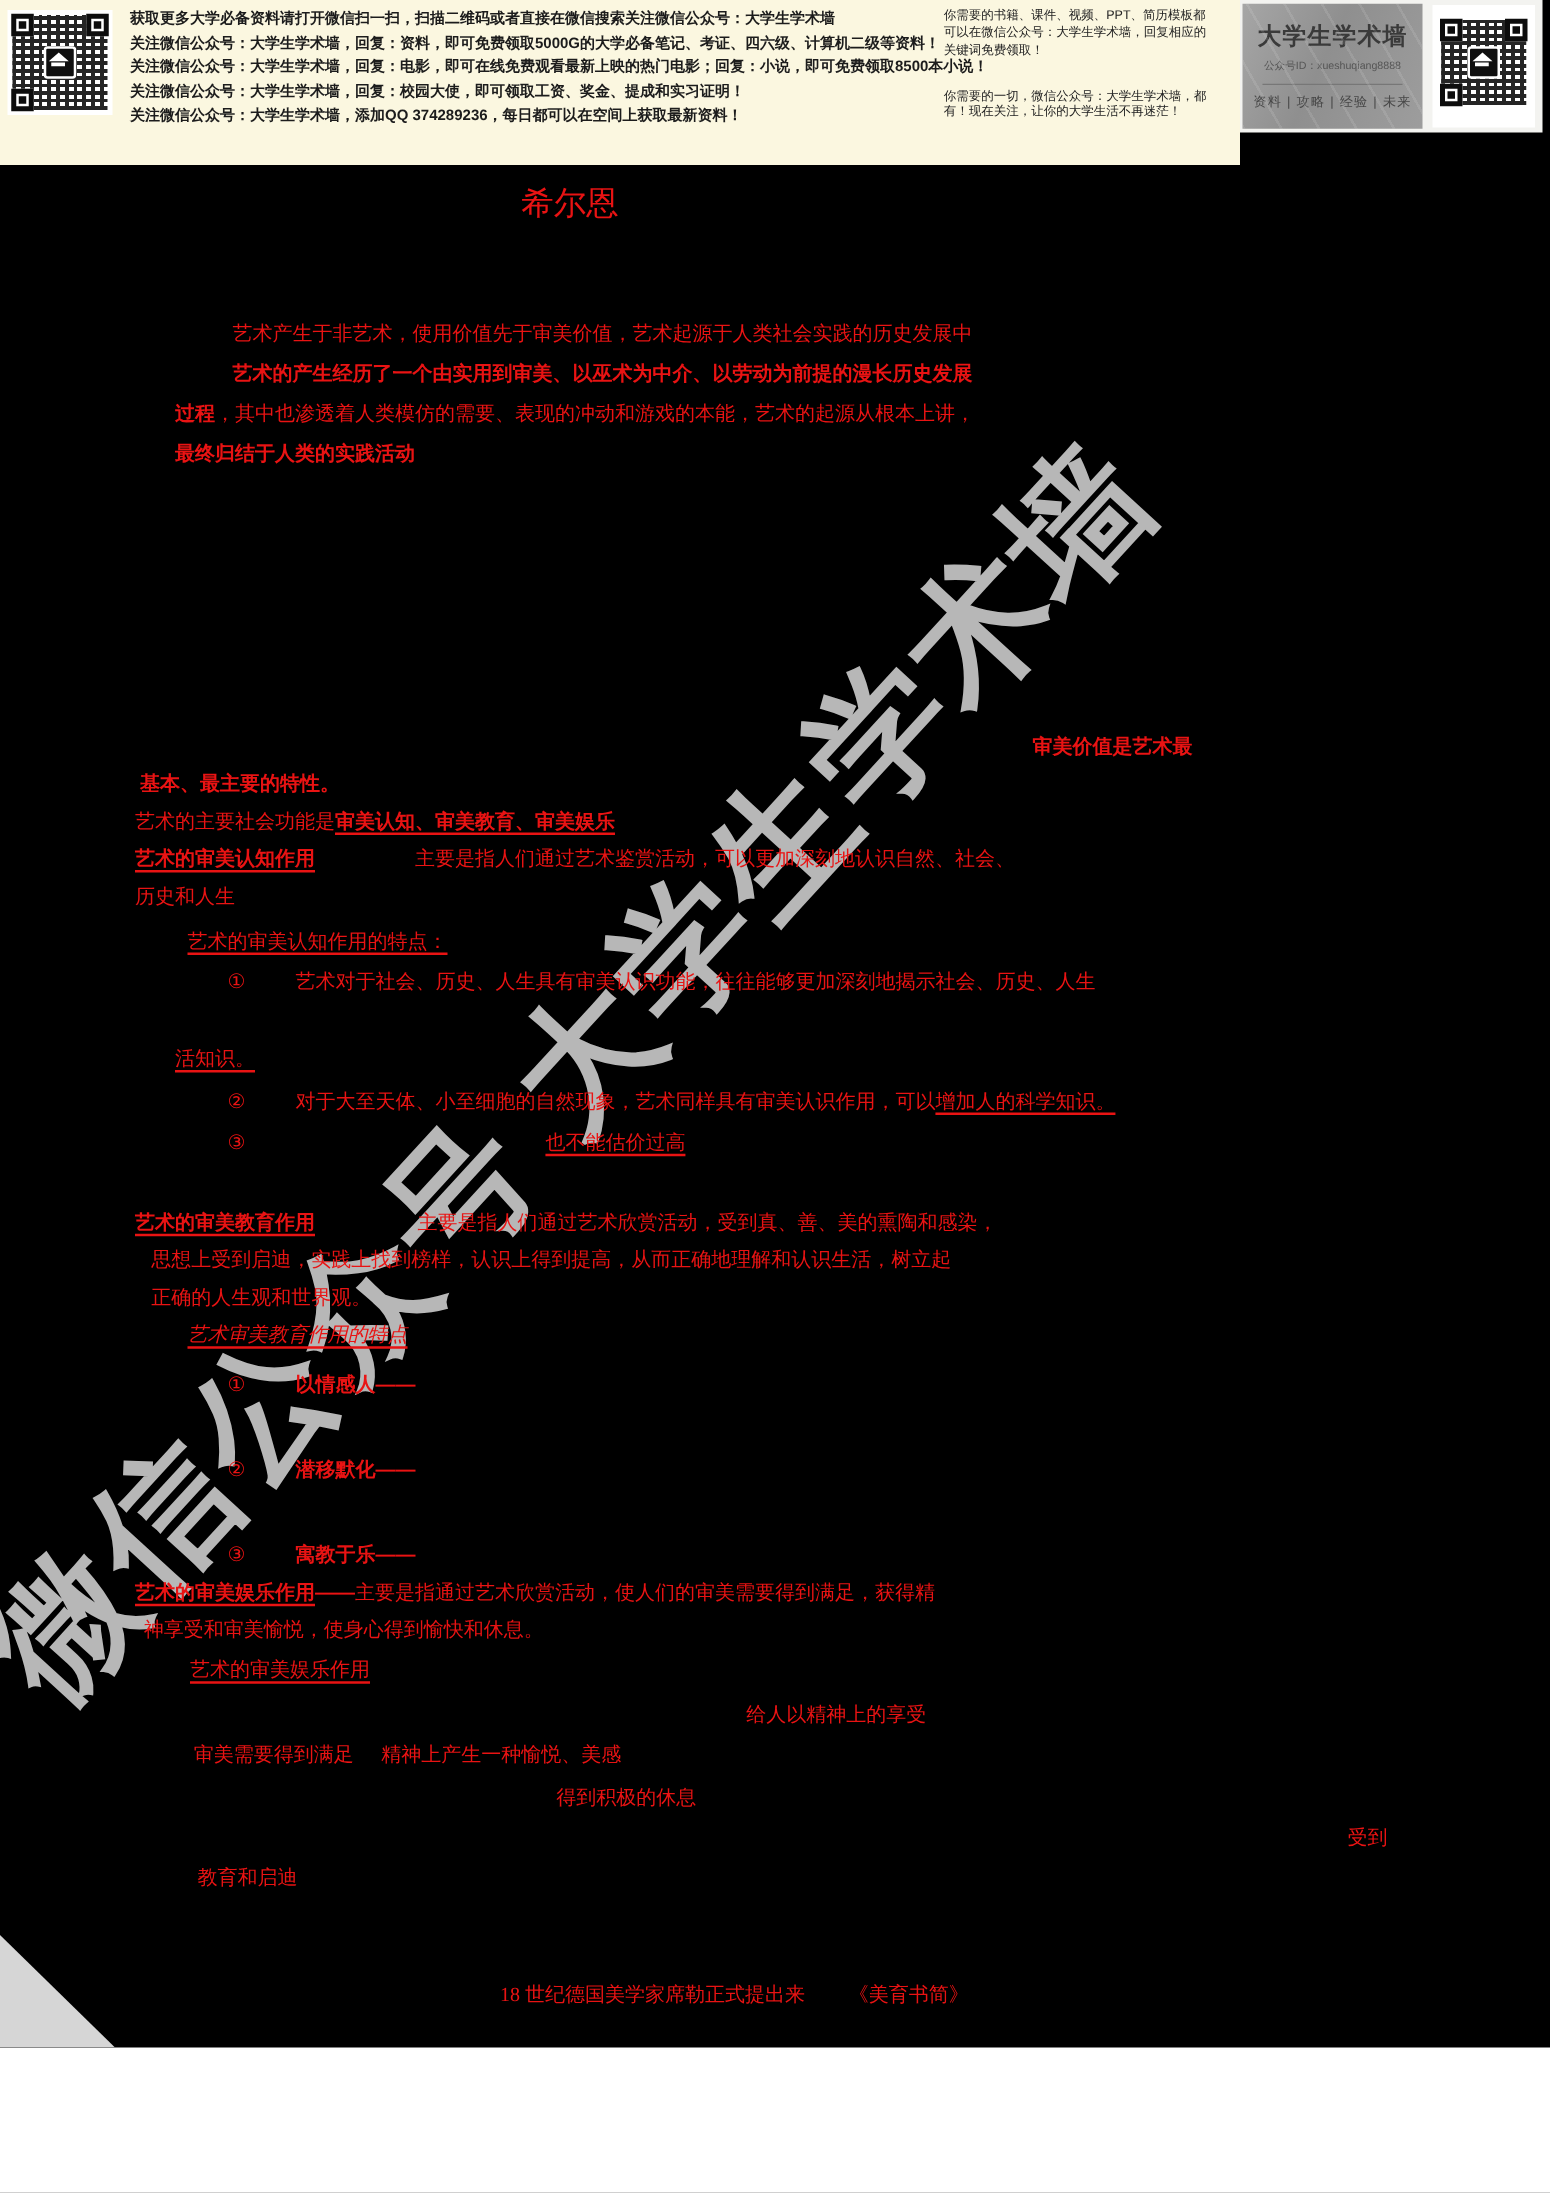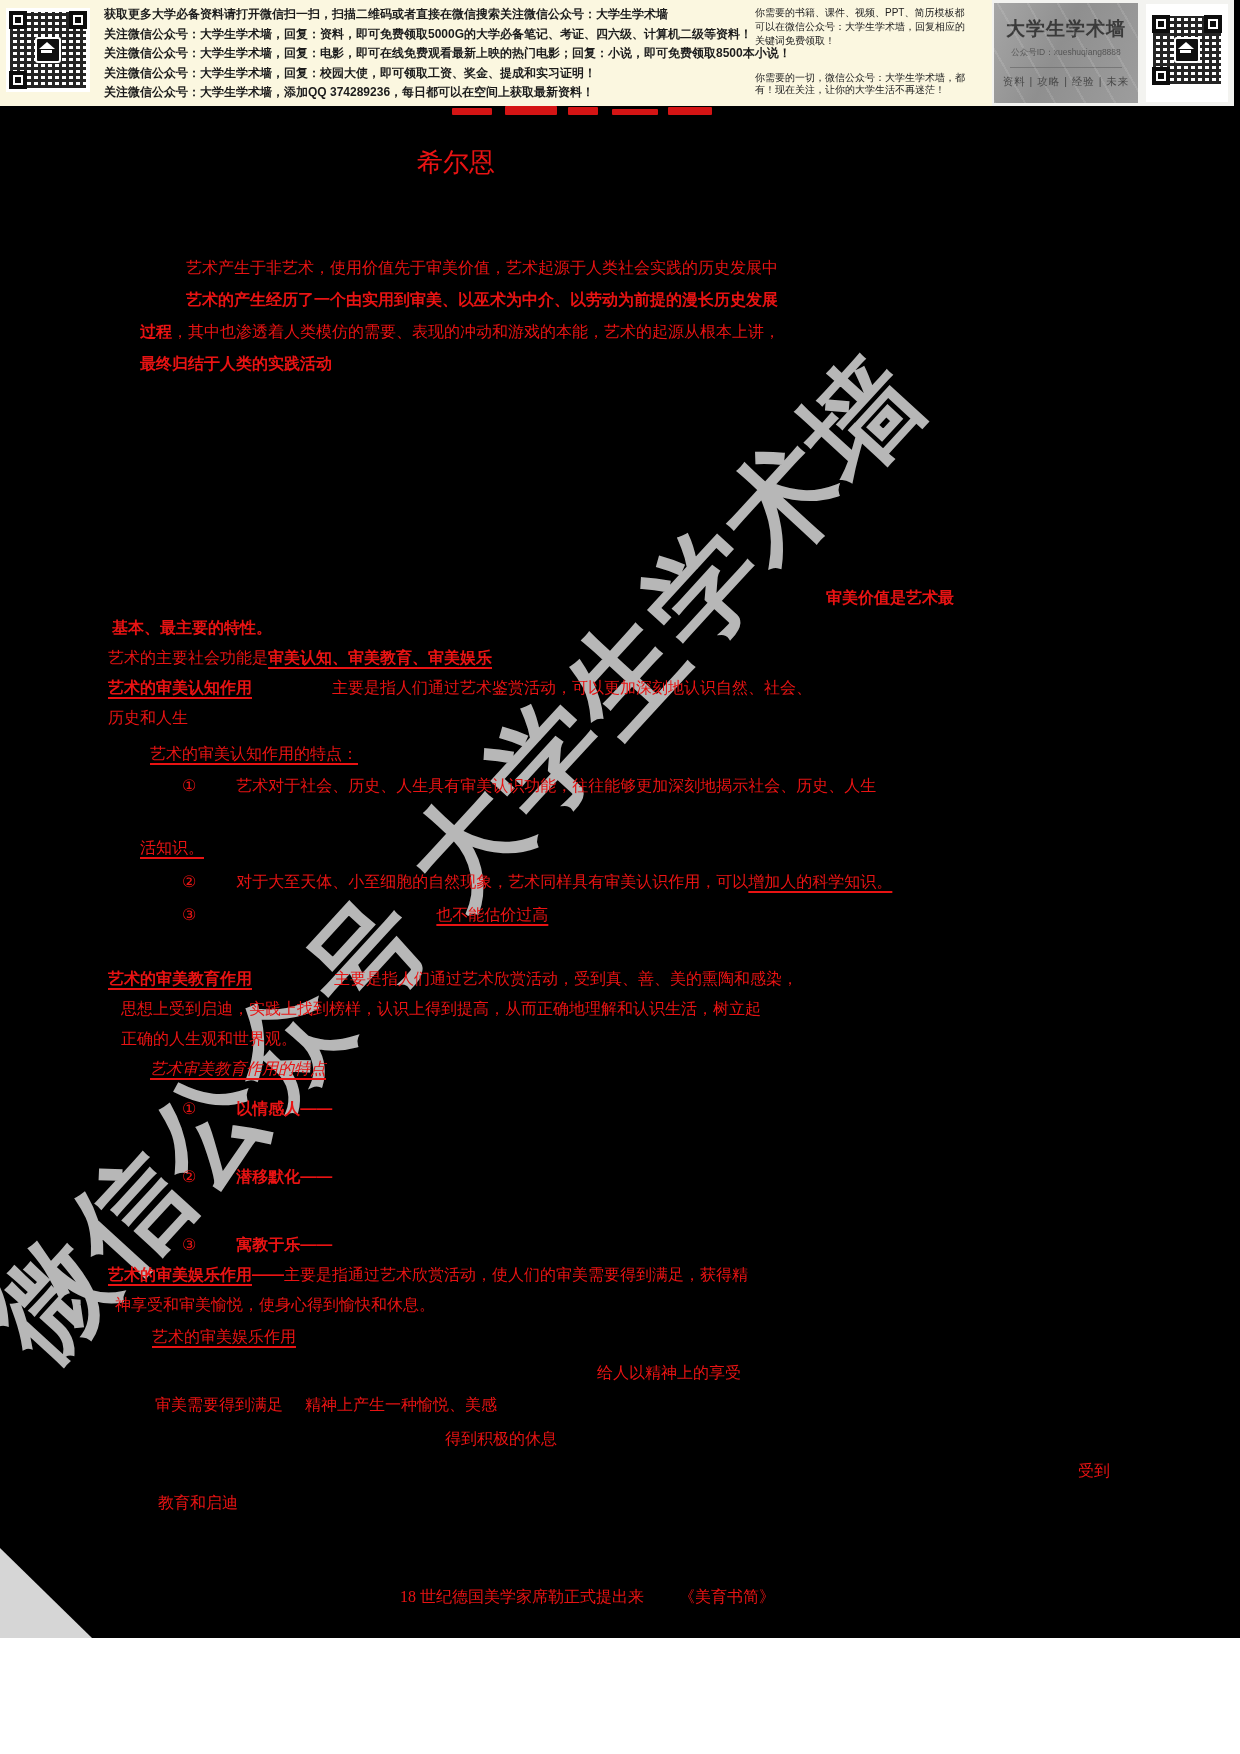--- a/index.html
+++ b/index.html
@@ -17,21 +17,21 @@
 
   
   .t{position:absolute;z-index:2;color:#e91313;font-size:16px;line-height:30px;
      white-space:nowrap;font-family:"Liberation Serif","DejaVu Serif",serif;}
   .b{font-family:"Liberation Sans",sans-serif;font-weight:700;}
   .u{text-decoration:underline;text-decoration-thickness:2px;text-underline-offset:4px;}
   .mr40{margin-right:40px;}
   .frag{position:absolute;background:#d41414;border-radius:1px;z-index:2;}
 
   
-  .banner{position:absolute;left:0;top:0;width:992px;height:106px;background:#fbf7e0;z-index:10;}
+  .banner{position:absolute;left:0;top:0;width:992px;height:132px;background:#fbf7e0;z-index:10;}
   .banner-right{position:absolute;left:992px;top:0;width:242px;height:106px;background:#f3f3f0;z-index:10;}
   .blines{position:absolute;left:104px;top:5px;width:650px;}
   .blines div{font-size:12px;line-height:19.5px;font-weight:600;color:#1c1c1c;white-space:nowrap;}
   .noteA{position:absolute;left:755px;top:6px;width:212px;font-size:10px;line-height:14px;color:#222;}
   .noteB{position:absolute;left:755px;top:72px;width:228px;font-size:10px;line-height:12px;color:#222;}
 
   .qr{position:absolute;background:#fff;}
   .qr::before{content:"";position:absolute;inset:4px;
      background:repeating-linear-gradient(90deg,#151515 0 3px,transparent 3px 7px),
                 repeating-linear-gradient(0deg,#151515 0 3px,#fff 3px 6px);opacity:.93;}

